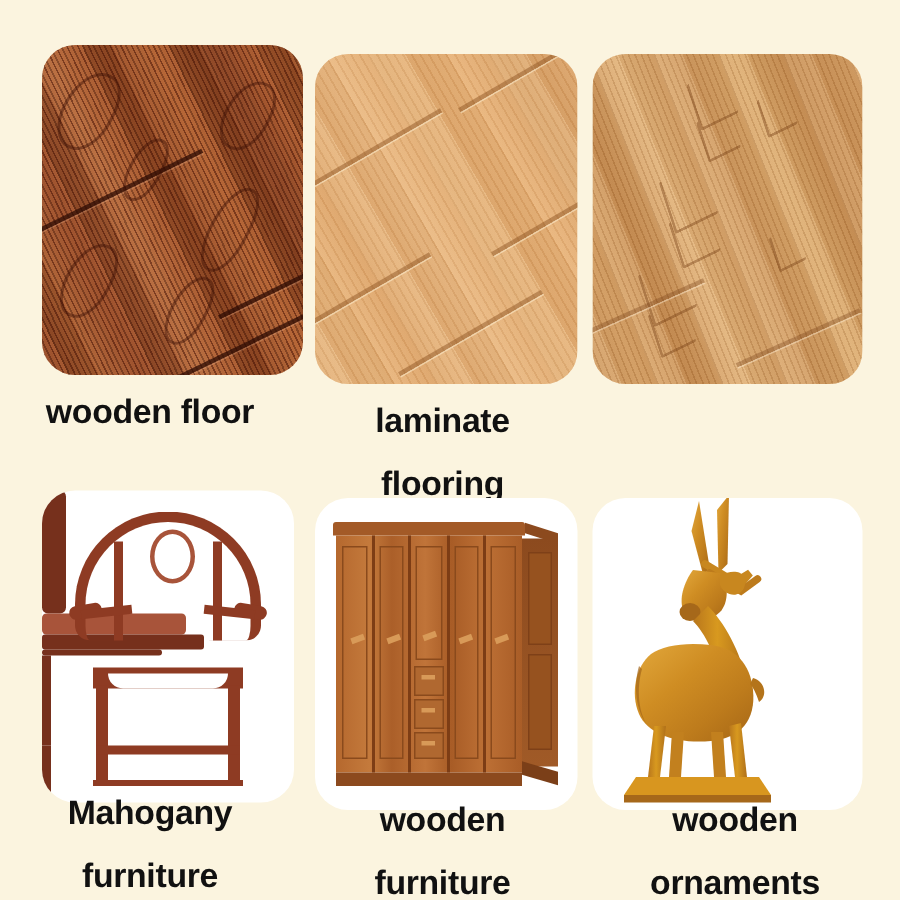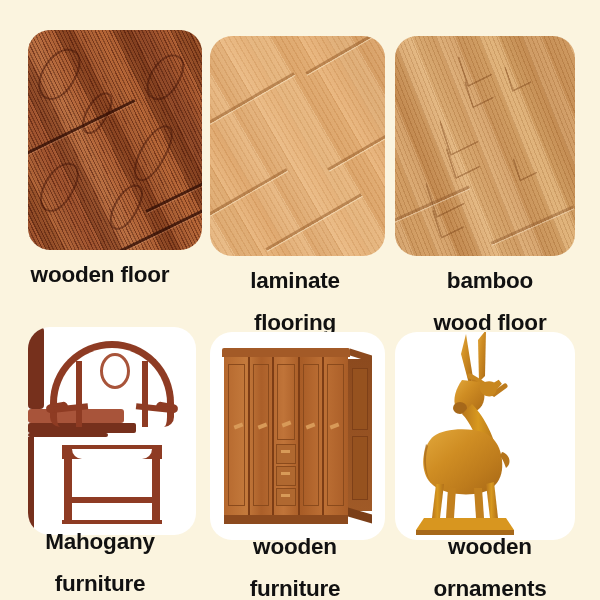--- a/index.html
+++ b/index.html
@@ -228,22 +228,20 @@
         <div class="chev" style="left:54px;  top:106px; width:26px; height:30px;"></div>
         <div class="chev" style="left:34px;  top:140px; width:30px; height:34px;"></div>
         <div class="chev" style="left:40px;  top:168px; width:24px; height:28px;"></div>
         <div class="chev" style="left:112px; top:26px;  width:20px; height:24px;"></div>
         <div class="chev" style="left:120px; top:118px; width:18px; height:22px;"></div>
         <div class="seam" style="left:-8px; top:186px; width:90px; height:2.5px; transform:rotate(-24deg); transform-origin:left center;"></div>
         <div class="seam" style="left:96px; top:206px; width:90px; height:2.5px; transform:rotate(-24deg); transform-origin:left center;"></div>
       </div>
     </div>
 
-    <div class="caption" style="left:0px; top:224px; width:200px;">bamboo
-wood floor</div>
   </div>
 
   <div class="cell" style="left:0px; top:327px; width:200px; height:268px;padding-left:31px;">
 
     <div class="tile tile-white" style="left:28px; top:0px; width:168px; height:208px;">
       <div class="prod">
 
         <div style="position:absolute;left:22px;top:14px;width:124px;height:86px;border:7px solid #8e3b23;border-radius:62px 62px 10px 10px;border-bottom:none;box-sizing:border-box;"></div>
 
         <div class="ch" style="left:18px;top:76px;width:22px;height:9px;border-radius:5px;transform:rotate(-10deg);"></div>

